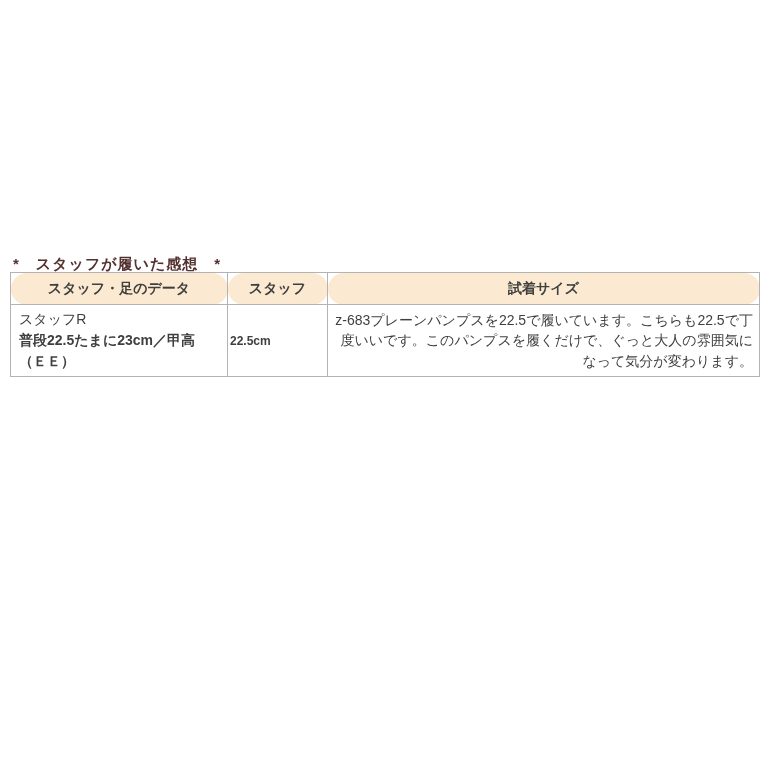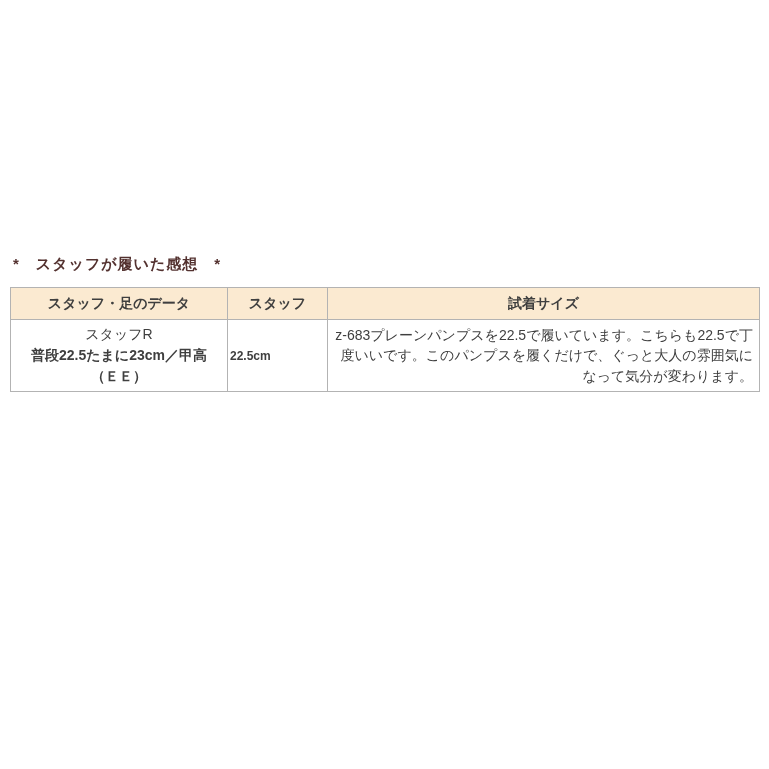--- a/index.html
+++ b/index.html
@@ -1,15 +1,15 @@
 <!DOCTYPE html>
 <html><head>
 <meta charset="utf-8">
 <style>
-  * { margin: 0; padding: 0; box-sizing: border-box; }
+  * { margin: 0; padding: 0; box-sizing: border-box; border-radius: 24px; }
   html, body {
     width: 769px; height: 769px;
     background: #ffffff;
     font-family: "Liberation Sans", sans-serif;
   }
   .page {
     position: relative;
     width: 769px; height: 769px;
     background: #ffffff;
     overflow: hidden;
@@ -18,21 +18,21 @@
     position: absolute;
     left: 13px; top: 255px;
     font-size: 15px;
     font-weight: bold;
     color: #53312f;
     letter-spacing: 1px;
     white-space: pre;
   }
   table.fit-table {
     position: absolute;
-    left: 10px; top: 287px;
+    left: 10px; top: 272px;
     width: 749px;
     border-collapse: collapse;
     table-layout: fixed;
   }
   .fit-table col.c1 { width: 217px; }
   .fit-table col.c2 { width: 100px; }
   .fit-table col.c3 { width: 432px; }
   .fit-table th {
     height: 32px;
     background: #fbead1;
@@ -49,21 +49,21 @@
     vertical-align: middle;
     background: #ffffff;
   }
   tr.row-1 td { height: 71px; }
   tr.row-2 td { height: 52px; }
   tr.row-3 td { height: 63px; }
   td.col-data {
     padding: 4px 8px;
     font-size: 14px;
     line-height: 1.5;
-    text-align: center;
+    text-align: left;
   }
   td.col-data .staff-name { font-weight: normal; }
   td.col-data .foot-data  { font-weight: bold; }
   td.col-size {
     font-size: 12px;
     font-weight: bold;
     line-height: 1.5;
     padding: 2px;
   }
   td.col-comment {

